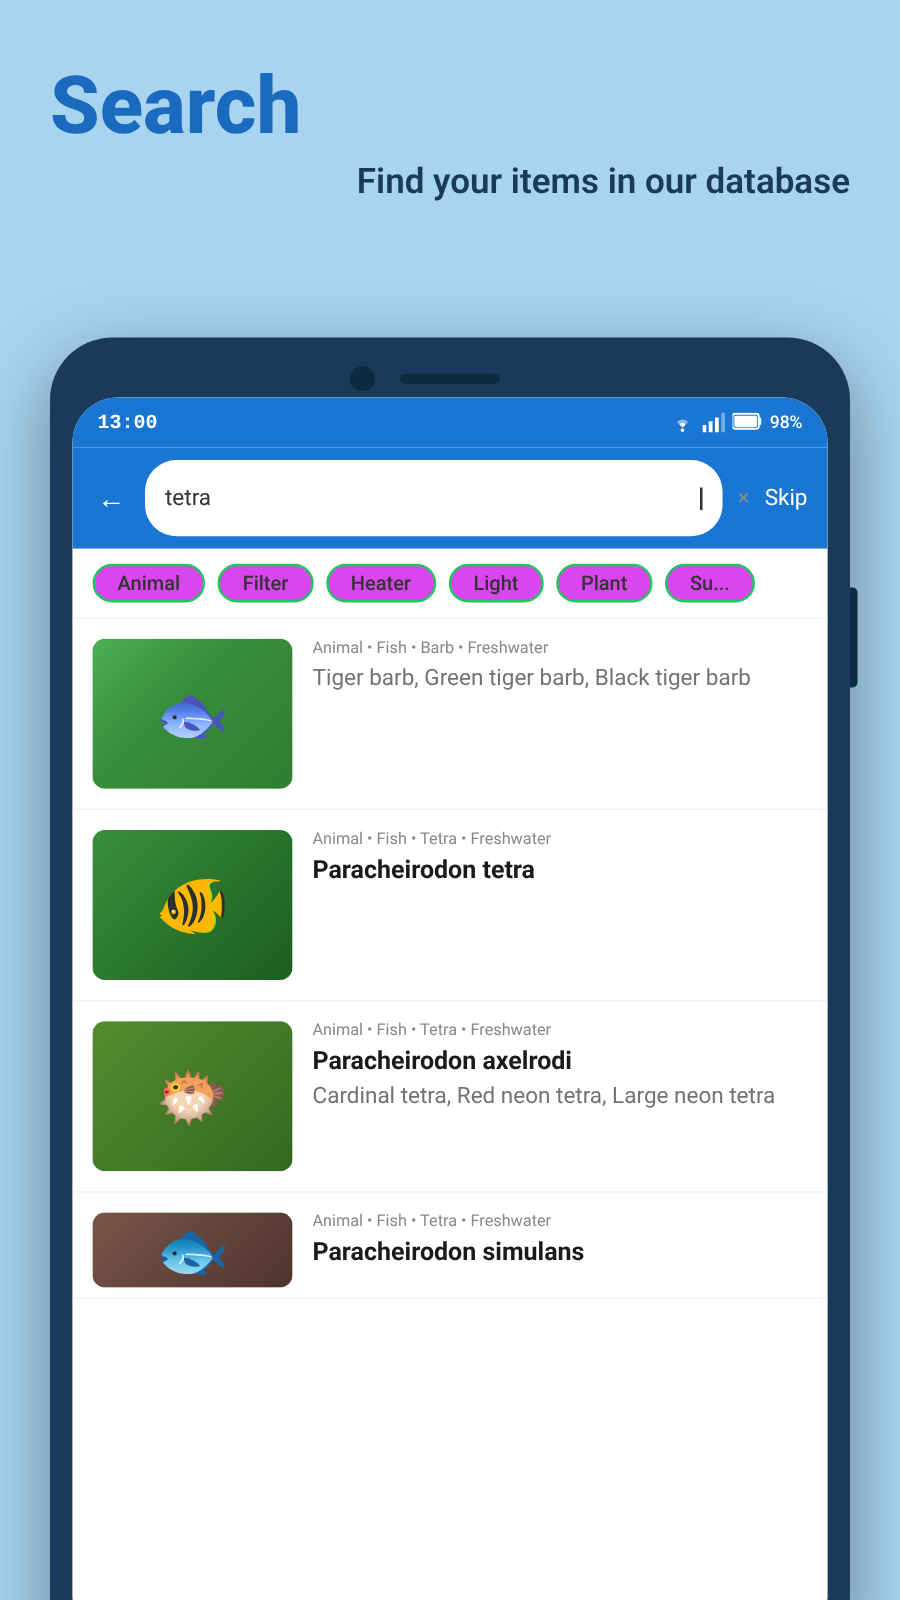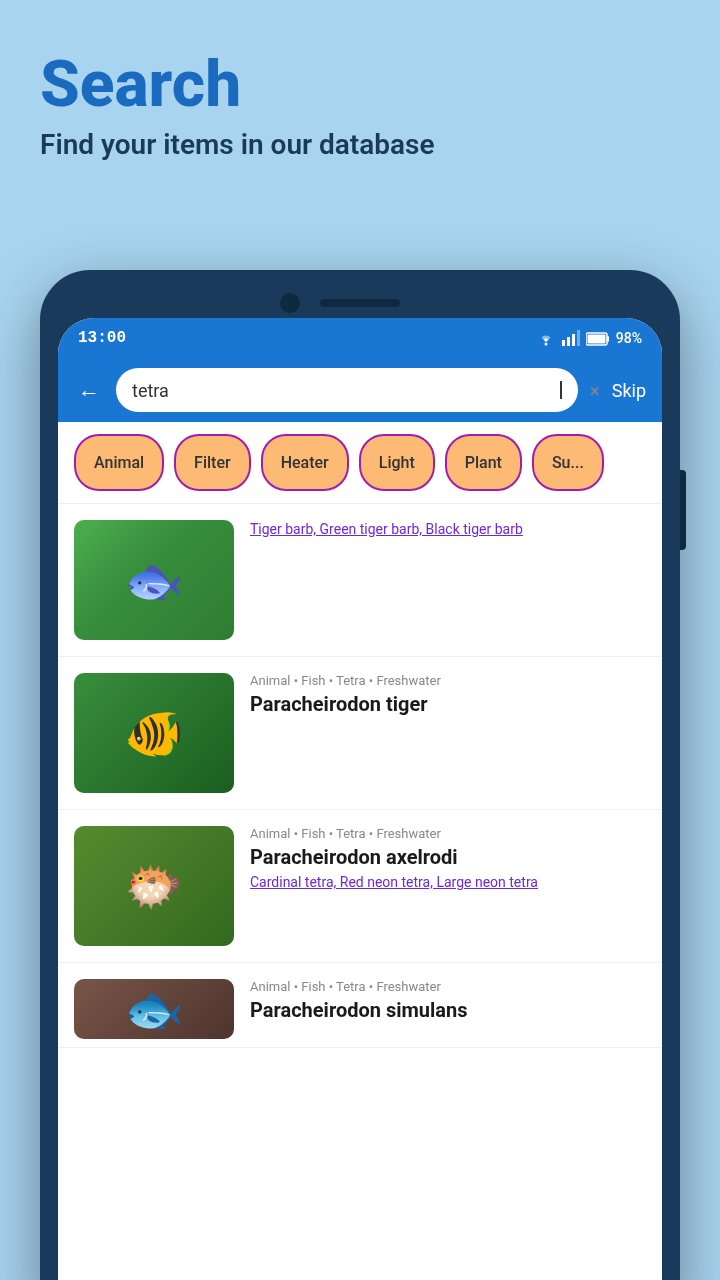--- a/index.html
+++ b/index.html
@@ -22,20 +22,21 @@
       font-weight: 800;
       color: #1a6bbf;
       line-height: 1.1;
     }
 
     .page-subtitle {
       font-size: 28px;
       font-weight: 600;
       color: #1a3a5c;
       margin-top: 8px;
+      text-align: right;
     }
 
     
     .phone-frame {
       position: absolute;
       top: 270px;
       left: 40px;
       width: 640px;
       height: 1060px;
       background: #1a3a5c;
@@ -88,21 +89,21 @@
 
     .status-time {
       color: white;
       font-size: 16px;
       font-weight: 600;
       font-family: Liberation Mono, monospace;
     }
 
     .status-icons {
       display: flex;
-      align-items: flex-end;
+      align-items: flex-start;
       gap: 6px;
       color: white;
       font-size: 14px;
     }
 
     .battery-text {
       font-size: 14px;
       color: white;
       font-weight: 500;
     }
@@ -123,21 +124,21 @@
       padding: 4px;
     }
 
     .search-input-wrapper {
       flex: 1;
       background: white;
       border-radius: 25px;
       display: flex;
       align-items: center;
       padding: 8px 16px;
-      height: 44px;
+      height: 61px;
     }
 
     .search-text {
       flex: 1;
       font-size: 18px;
       color: #333;
       border: none;
       outline: none;
     }
 
@@ -167,29 +168,29 @@
     .filter-chips {
       background: white;
       padding: 12px 16px;
       display: flex;
       gap: 10px;
       overflow-x: hidden;
       border-bottom: 1px solid #eee;
     }
 
     .chip {
-      border: 2px solid #a21caf;
+      border: 2px solid #22c55e;
       border-radius: 25px;
-      padding: 17px 18px;
+      padding: 4px 18px;
       font-size: 16px;
       font-weight: 500;
       white-space: nowrap;
       cursor: pointer;
       color: #333;
-      background: #fdba74;
+      background: #d946ef;
     }
 
     
     .results-list {
       background: white;
       overflow-y: auto;
       height: calc(100% - 40px - 64px - 62px);
     }
 
     .result-item {
@@ -285,24 +286,23 @@
     }
 
     .result-name {
       font-size: 20px;
       font-weight: 700;
       color: #1a1a1a;
       margin-bottom: 4px;
     }
 
     .result-common {
-      font-size: 14px;
-      color: #6d28d9;
+      font-size: 18px;
+      color: #737373;
       line-height: 1.4;
-      text-decoration: underline;
     }
 
     
     .phone-side-button {
       position: absolute;
       right: -6px;
       top: 200px;
       width: 6px;
       height: 80px;
       background: #0d2a40;
@@ -372,31 +372,32 @@
       <div class="chip">Su...</div>
     </div>
 
     <div class="results-list">
 
       <div class="result-item">
         <div class="result-image">
           <div class="fish-img-1"></div>
         </div>
         <div class="result-info">
+          <div class="result-tags">Animal • Fish • Barb • Freshwater</div>
           <div class="result-common">Tiger barb, Green tiger barb, Black tiger barb</div>
         </div>
       </div>
 
       <div class="result-item">
         <div class="result-image">
           <div class="fish-img-2"></div>
         </div>
         <div class="result-info">
           <div class="result-tags">Animal • Fish • Tetra • Freshwater</div>
-          <div class="result-name">Paracheirodon tiger</div>
+          <div class="result-name">Paracheirodon tetra</div>
         </div>
       </div>
 
       <div class="result-item">
         <div class="result-image">
           <div class="fish-img-3"></div>
         </div>
         <div class="result-info">
           <div class="result-tags">Animal • Fish • Tetra • Freshwater</div>
           <div class="result-name">Paracheirodon axelrodi</div>

